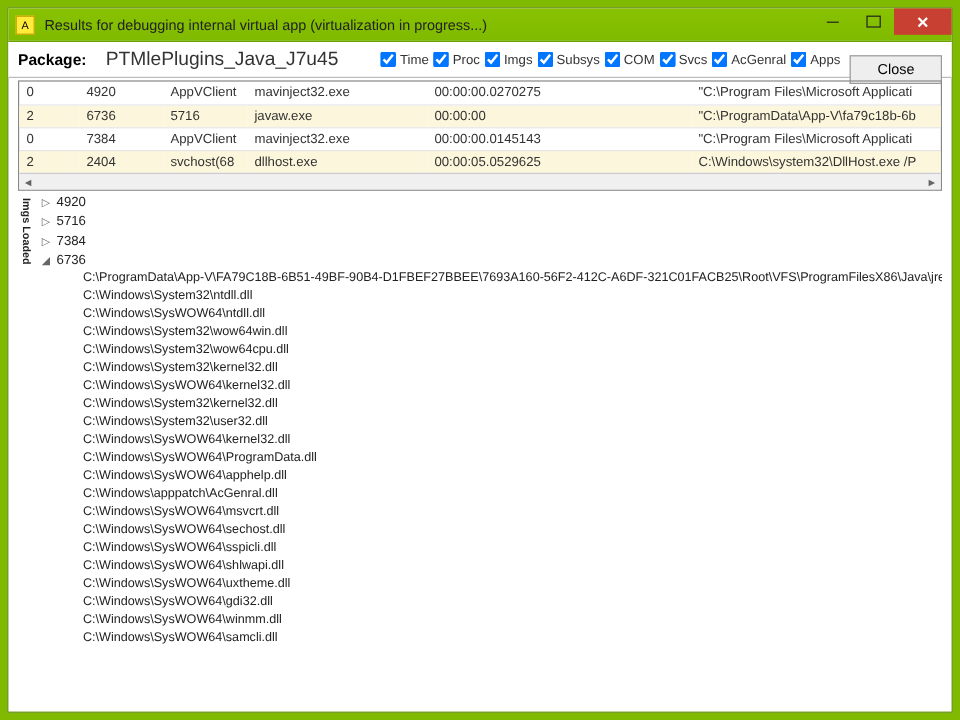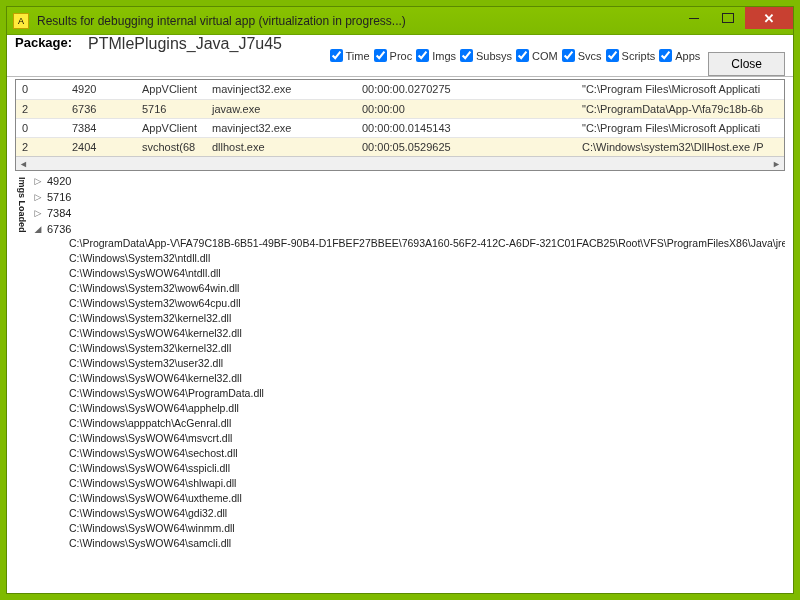--- a/index.html
+++ b/index.html
@@ -6,21 +6,21 @@
 body { background: #7fba00; width: 800px; height: 600px; overflow: hidden; }
 .window { position: absolute; left: 6px; top: 6px; width: 788px; height: 588px; background: #fff; border: 1px solid #5a8a00; display: flex; flex-direction: column; }
 .titlebar { height: 28px; background: linear-gradient(#88c200,#7fba00); display: flex; align-items: center; padding-left: 6px; border-bottom: 1px solid #6aa200; }
 .titlebar .app-icon { width: 16px; height: 16px; background: #ffeb3b; border: 1px solid #c0a000; margin-right: 8px; display:flex;align-items:center;justify-content:center;font-size:9px;}
 .titlebar .title { flex: 1; font-size: 12px; color: #222; text-align:left; padding-right:60px;}
 .winbtns { display: flex; height: 100%; }
 .winbtn { width: 34px; height: 22px; margin-top:0; display: flex; align-items: center; justify-content: center; font-size: 10px; font-family: Arial; color: #222; background: rgba(255,255,255,0);}
 .winbtn.close { width:48px; background: #c84031; color: #fff; font-size:13px; font-weight:bold;}
 .winbtn.min::before{content:"";display:block;width:10px;border-bottom:1px solid #222;}
 .winbtn.max::before{content:"";display:block;width:10px;height:8px;border:1px solid #222;}
-.toolbar { height: 42px; display: flex; padding: 0 8px; border-bottom: 1px solid #bbb; background:#fff;}
+.toolbar { height: 30px; display: flex; align-items: center; padding: 0 8px; border-bottom: 1px solid #bbb; background:#fff;}
 .pkg-label { font-weight: bold; font-size: 13px; margin-right: 16px; }
 .pkg-name { font-size: 16px; color:#333;}
 .filters { margin-left: auto; display: flex; align-items: center; gap: 4px; font-size: 11px; color:#333;}
 .chk { display: flex; align-items: center; gap: 3px; }
 .chk input { width: 13px; height: 13px; }
 .closebtn { margin-left: 8px; height: 24px; padding: 0 22px; background: #eee; border: 1px solid #999; font-size: 12px; cursor:pointer;margin-top:17px;}
 .content { flex: 1; display: flex; flex-direction: column; overflow: hidden; padding: 2px 8px 8px 8px;}
 .grid-wrap { border: 1px solid #888; height: 92px; display:flex; flex-direction:column; overflow:hidden;}
 .grid { width: 100%; border-collapse: collapse; font-size: 11px; color:#333; table-layout:fixed;}
 .grid tr { height: 19px; }
@@ -74,21 +74,21 @@
         <label class="chk">
           <input type="checkbox" checked="" style="">
           <span>COM</span>
         </label>
         <label class="chk">
           <input type="checkbox" checked="" style="">
           <span>Svcs</span>
         </label>
         <label class="chk">
           <input type="checkbox" checked="" style="">
-          <span>Scripts</span>
+          <span>AcGenral</span>
         </label>
         <label class="chk">
           <input type="checkbox" checked="" style="">
           <span>Apps</span>
         </label>
       </div>
     <button class="closebtn">Close</button>
   </div>
 
   <div class="content">

